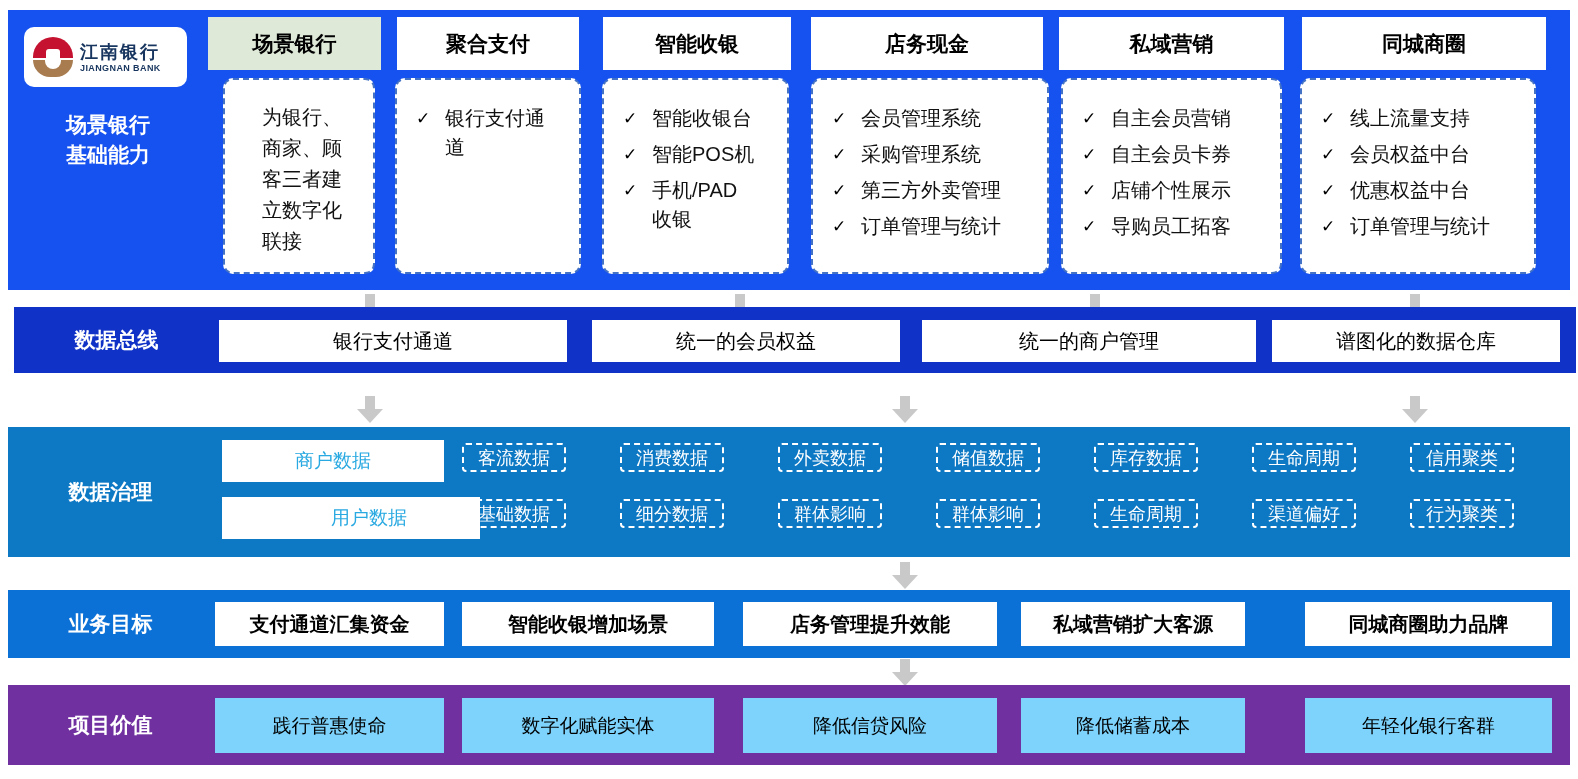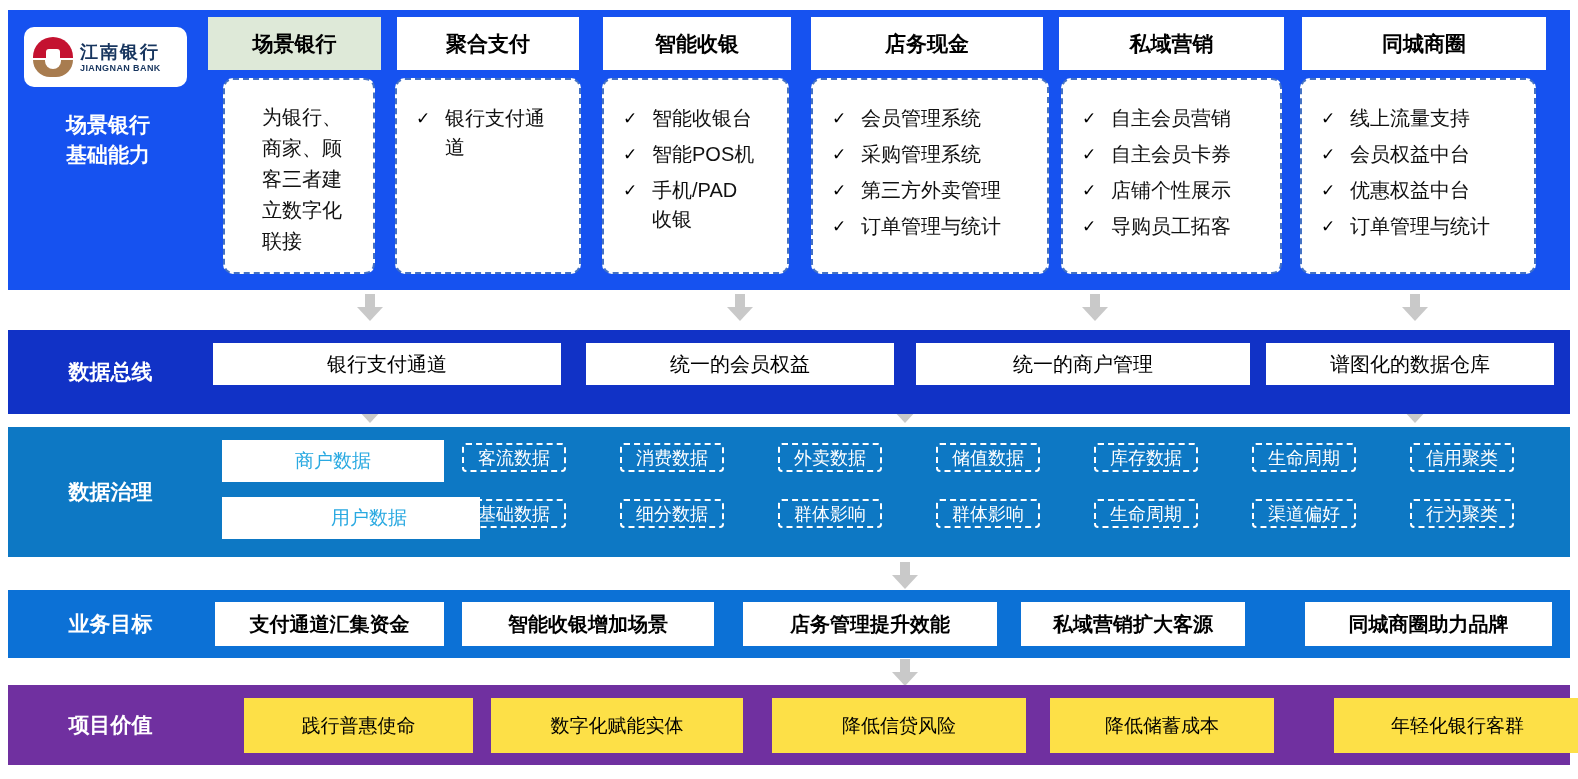--- a/index.html
+++ b/index.html
@@ -1,21 +1,21 @@
 <!DOCTYPE html>
 <html style="--band-capability: #1652f0; --band-data-bus: #1132c6; --band-governance: #0d78c4; --band-goals: #0c71d6; --band-values: #7030a0; --tab-active-bg: #dee9d8; --dashed-border: #4472c4; --arrow: #c9c9c9; --category-text: #29a9e1; --logo-red: #c41230; --logo-gold: #a87c4f; --brand-navy: #17355e;"><head>
 <meta charset="utf-8">
 <title>场景银行</title>
 <style>
   html,body{margin:0;padding:0;background:#fff;}
   .page{position:relative;width:1578px;height:779px;background:#fff;overflow:hidden;
         font-family:"Liberation Sans","DejaVu Sans",sans-serif;}
   .band{position:absolute;left:8px;width:1562px;}
   .band1{top:10px;height:280px;background:var(--band-capability,#1652f0);}
-  .band2{top:330px;height:84px;background:var(--band-data-bus,#1132c6);}
+  .band2{top:307px;height:66px;background:var(--band-data-bus,#1132c6);margin-left:6px;}
   .band3{top:427px;height:130px;background:var(--band-governance,#0d78c4);}
   .band4{top:590px;height:68px;background:var(--band-goals,#0c71d6);}
   .band5{top:685px;height:80px;background:var(--band-values,#7030a0);}
 
   
   .logo-card{position:absolute;left:16px;top:17px;width:163px;height:60px;background:#fff;
              border-radius:10px;display:flex;align-items:center;padding-left:9px;box-sizing:border-box;}
   .emblem{position:relative;width:40px;height:40px;margin-right:7px;flex:0 0 40px;}
   .emblem-top{position:absolute;top:0;left:0;width:40px;height:21px;background:var(--logo-red,#c41230);border-radius:20px 20px 0 0;}
   .emblem-bottom{position:absolute;bottom:0;left:0;width:40px;height:17px;background:var(--logo-gold,#a87c4f);border-radius:0 0 20px 20px;}
@@ -68,22 +68,22 @@
            align-items:center;justify-content:center;font-size:19px;color:var(--category-text,#29a9e1);}
   .cat1{top:13px;} .cat2{top:70px;padding-left:36px;}
   .chip-row{position:absolute;left:454px;width:1052px;display:flex;justify-content:space-between;}
   .chips1{top:16px;} .chips2{top:72px;}
   .chip{min-width:104px;height:29px;box-sizing:border-box;border:2px dashed #fff;border-radius:4px;
         color:#fff;font-size:18px;display:flex;align-items:center;justify-content:center;padding:0 6px;}
 
   
   .goal-box{position:absolute;top:12px;height:44px;background:#fff;display:flex;align-items:center;
             justify-content:center;font-weight:bold;font-size:20px;color:#000;}
-  .value-box{position:absolute;top:13px;height:55px;background:#fde047;display:flex;align-items:center;
-             justify-content:center;font-size:19px;color:#000;margin-left:29px;}
+  .value-box{position:absolute;top:13px;height:55px;background:#7dd3fc;display:flex;align-items:center;
+             justify-content:center;font-size:19px;color:#000;}
   .g1{left:207px;width:229px;} .g2{left:454px;width:252px;} .g3{left:735px;width:254px;}
   .g4{left:1013px;width:224px;} .g5{left:1297px;width:247px;}
 </style>
 </head>
 <body>
 
 <div class="page">
 
   <section class="band band1">
     <div class="logo-card">

